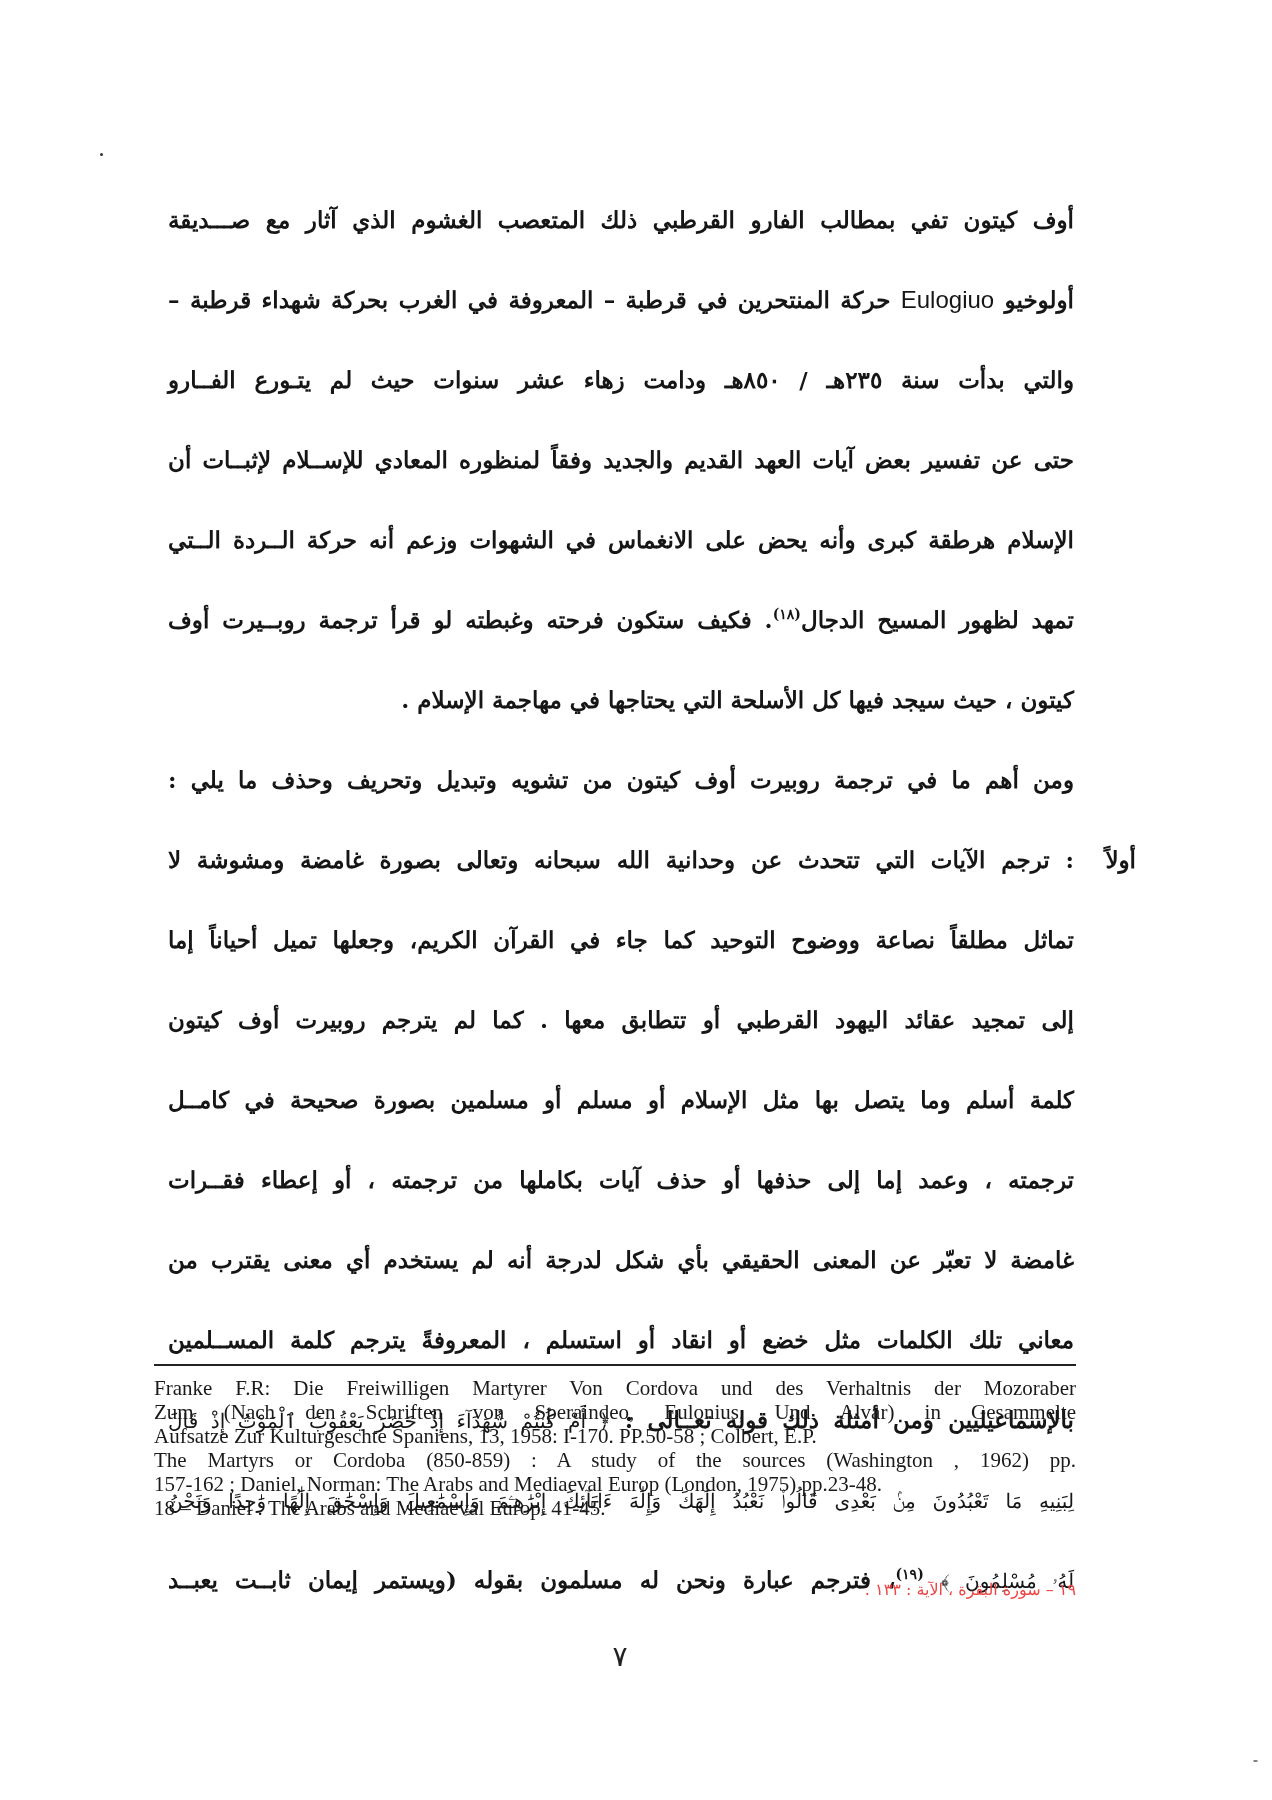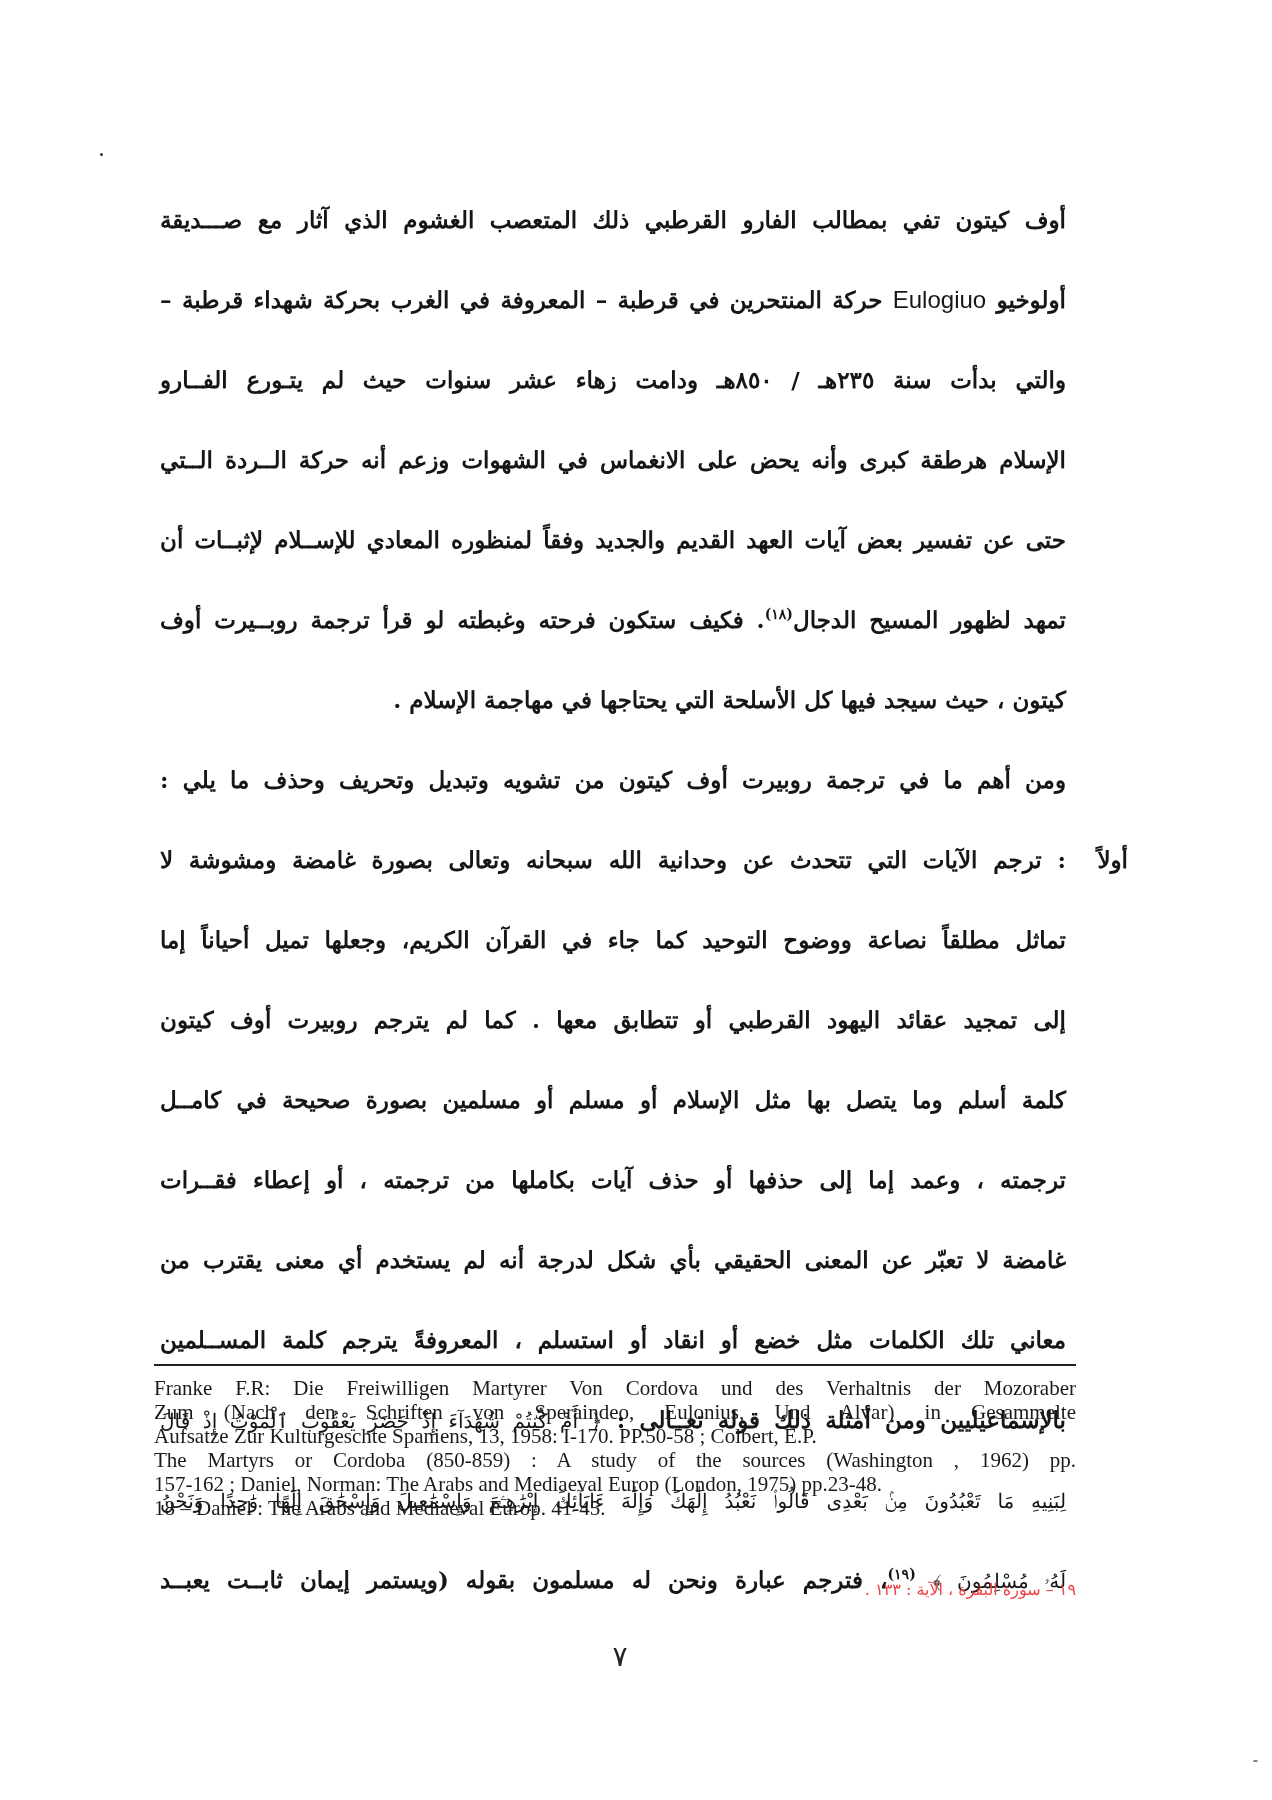--- a/index.html
+++ b/index.html
@@ -25,21 +25,21 @@
     position: absolute;
     width: 3px; height: 3px;
     background: #333;
     border-radius: 50%;
   }
   .mark.tl { left: 100px; top: 153px; }
   .mark.br { left: 1253px; top: 1760px; width: 5px; height: 2px; background: #777; }
 
   .body-text {
     position: absolute;
-    left: 160px;
+    left: 168px;
     top: 180px;
     width: 906px;
     direction: rtl;
     font-family: "DejaVu Serif", serif;
     font-weight: bold;
     font-size: 23px;
     line-height: 80px;
     color: #161616;
   }
   .line {
@@ -133,22 +133,22 @@
 <body>
 
 <div class="page">
   <span class="mark tl"></span>
   <span class="mark br"></span>
 
   <div class="body-text">
     <span class="line">أوف كيتون تفي بمطالب الفارو القرطبي ذلك المتعصب الغشوم الذي آثار مع صـــديقة</span>
     <span class="line"><span>أولوخيو</span> <span class="latin">Eulogiuo</span> <span>حركة المنتحرين في قرطبة – المعروفة في الغرب بحركة شهداء قرطبة –</span></span>
     <span class="line">والتي بدأت سنة ٢٣٥هـ / ٨٥٠هـ ودامت زهاء عشر سنوات حيث لم يتـورع الفــارو</span>
+    <span class="line">حتى عن تفسير بعض آيات العهد القديم والجديد وفقاً لمنظوره المعادي للإســلام لإثبــات أن</span>
     <span class="line">الإسلام هرطقة كبرى وأنه يحض على الانغماس في الشهوات وزعم أنه حركة الــردة الــتي</span>
-    <span class="line">حتى عن تفسير بعض آيات العهد القديم والجديد وفقاً لمنظوره المعادي للإســلام لإثبــات أن</span>
     <span class="line"><span>تمهد لظهور المسيح الدجال</span><span class="sup">(١٨)</span><span>. فكيف ستكون فرحته وغبطته لو قرأ ترجمة روبــيرت أوف</span></span>
     <span class="line last">كيتون ، حيث سيجد فيها كل الأسلحة التي يحتاجها في مهاجمة الإسلام .</span>
     <span class="line">ومن أهم ما في ترجمة روبيرت أوف كيتون من تشويه وتبديل وتحريف وحذف ما يلي :</span>
     <span class="line first-point"><span class="indent-label">أولاً</span><span>: ترجم الآيات التي تتحدث عن وحدانية الله سبحانه وتعالى بصورة غامضة ومشوشة لا</span></span>
     <span class="line">تماثل مطلقاً نصاعة ووضوح التوحيد كما جاء في القرآن الكريم، وجعلها تميل أحياناً إما</span>
     <span class="line">إلى تمجيد عقائد اليهود القرطبي أو تتطابق معها . كما لم يترجم روبيرت أوف كيتون</span>
     <span class="line">كلمة أسلم وما يتصل بها مثل الإسلام أو مسلم أو مسلمين بصورة صحيحة في كامــل</span>
     <span class="line">ترجمته ، وعمد إما إلى حذفها أو حذف آيات بكاملها من ترجمته ، أو إعطاء فقــرات</span>
     <span class="line">غامضة لا تعبّر عن المعنى الحقيقي بأي شكل لدرجة أنه لم يستخدم أي معنى يقترب من</span>
     <span class="line">معاني تلك الكلمات مثل خضع أو انقاد أو استسلم ، المعروفةً يترجم كلمة المســلمين</span>

